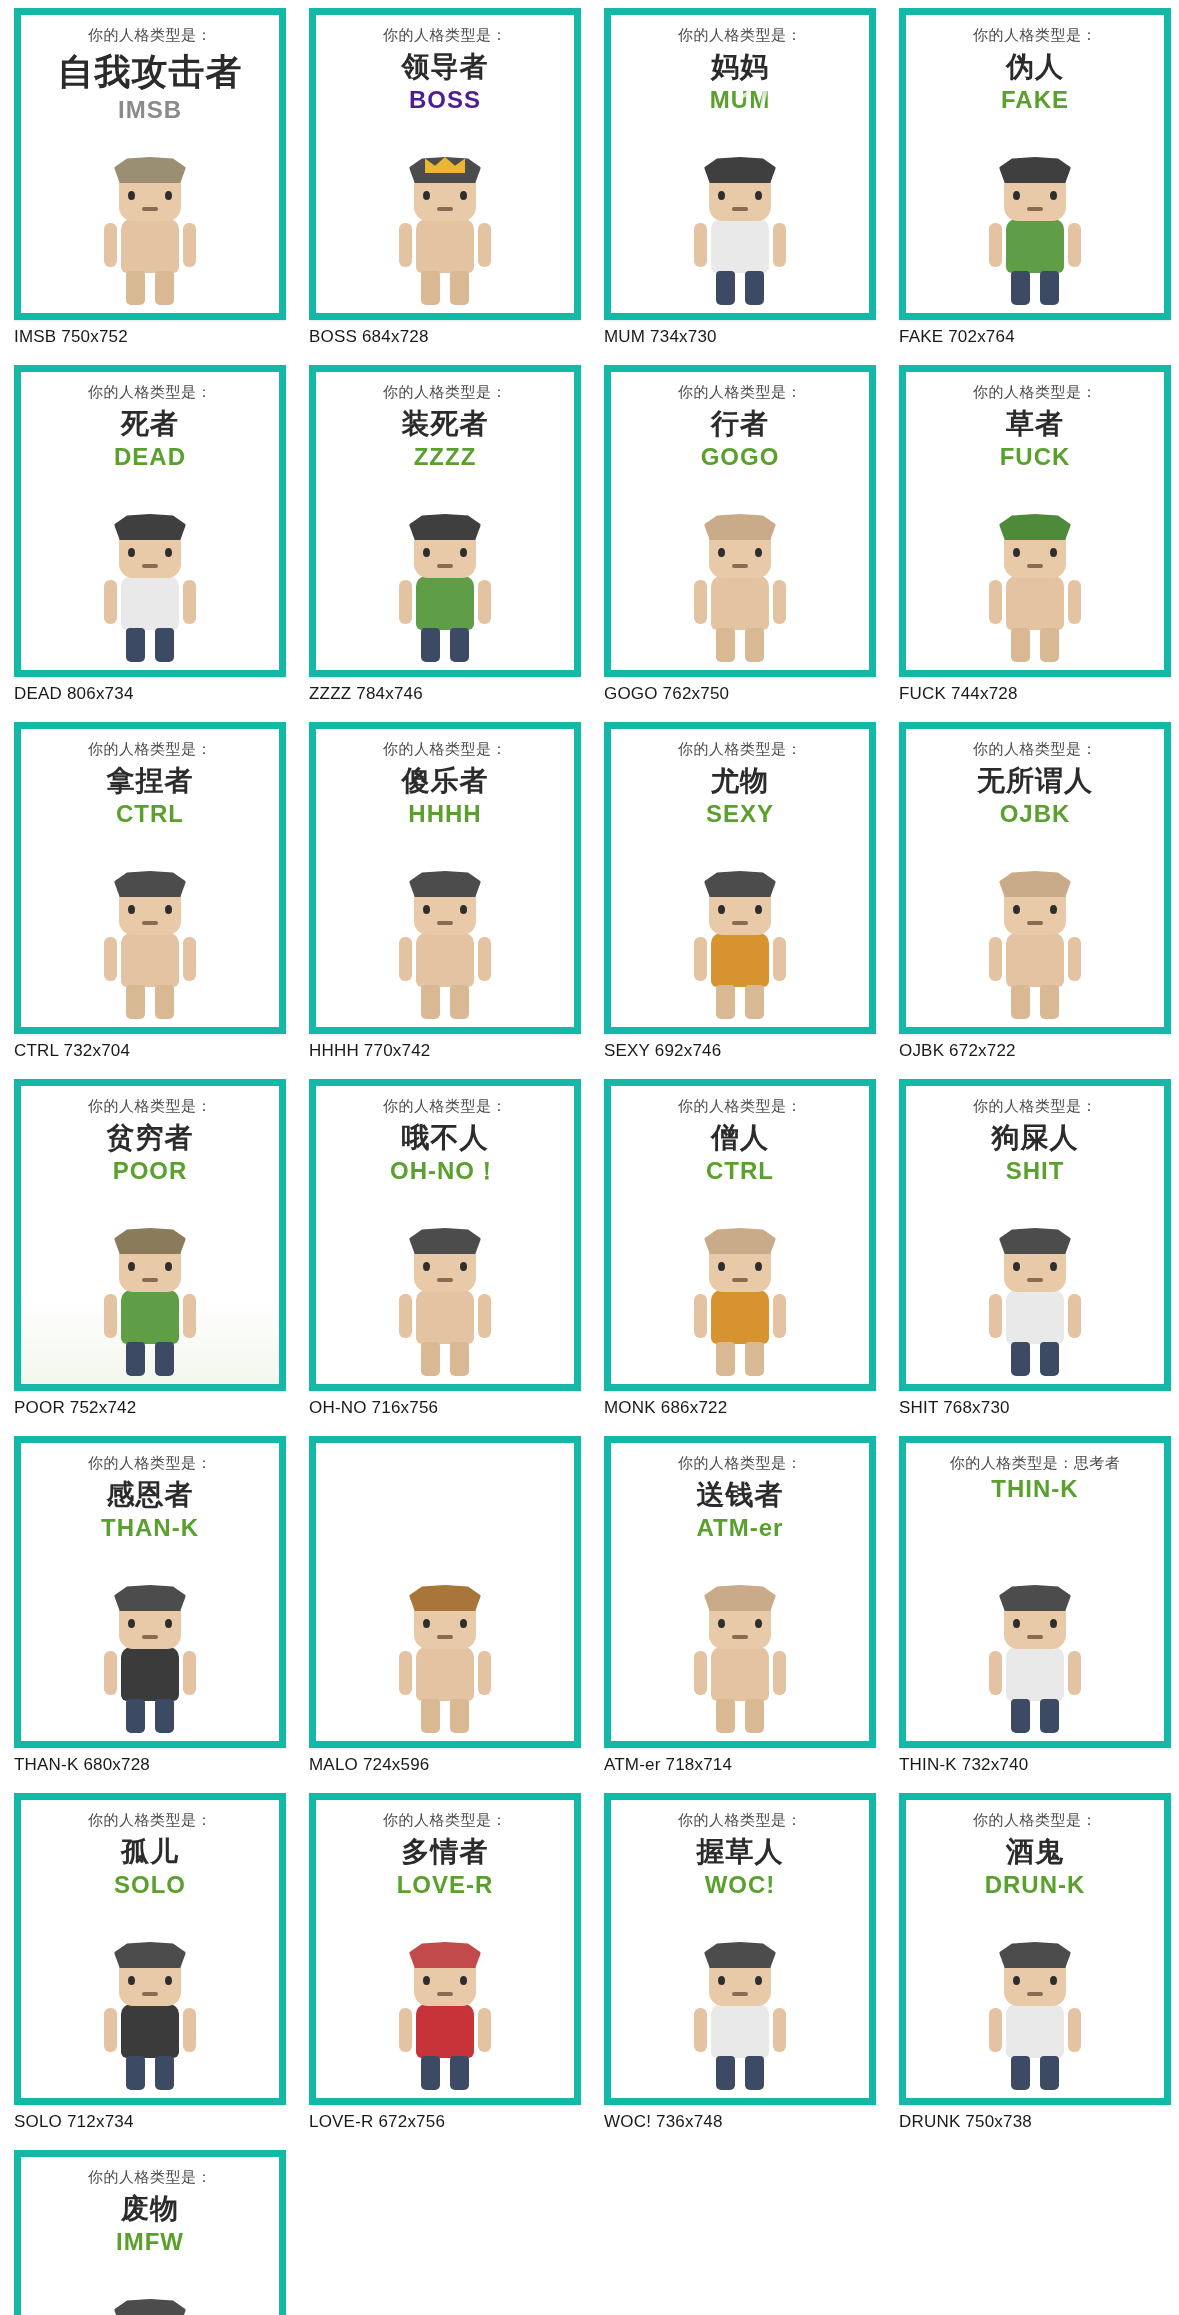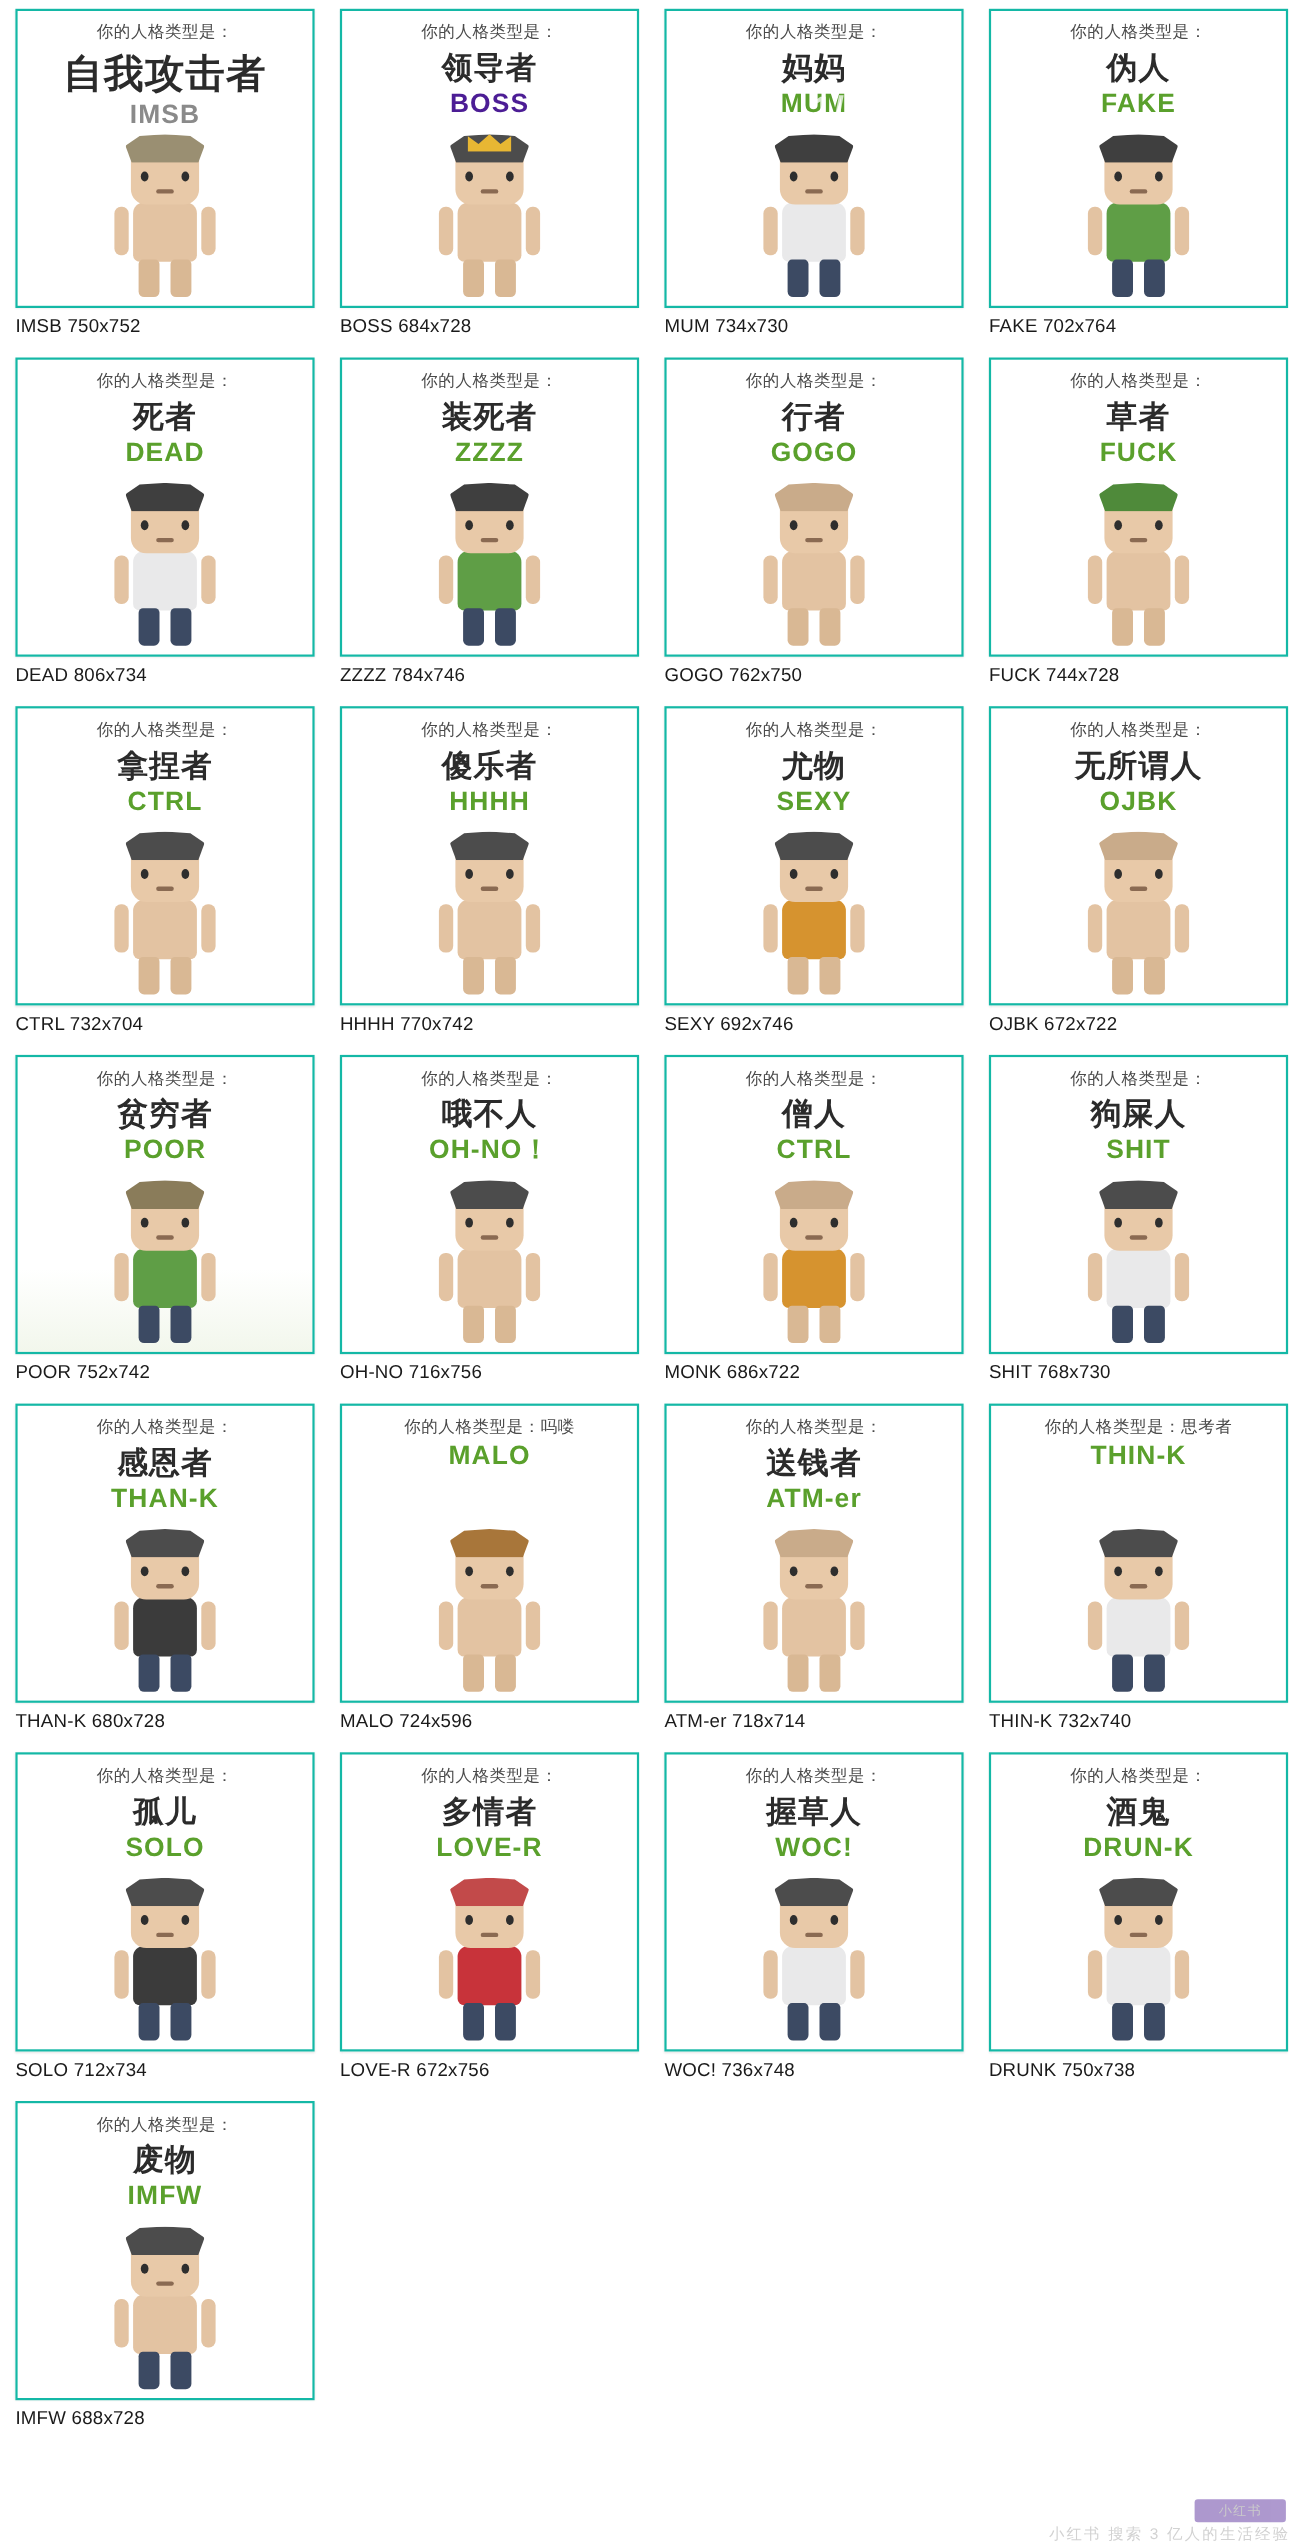--- a/index.html
+++ b/index.html
@@ -18,23 +18,23 @@
     grid-template-columns: repeat(4, 290px);
     column-gap: 5px;
     row-gap: 18px;
     padding: 8px 7px 8px 14px;
   }
   .cell {
     width: 272px;
   }
   .card {
     width: 272px;
-    height: 272px;
+    height: 312px;
     background: #ffffff;
-    border: 2px solid #14b8a6;
+    border: 7px solid #14b8a6;
     box-shadow: 0 1px 2px rgba(0,0,0,0.10);
     position: relative;
     overflow: hidden;
     display: flex;
     flex-direction: column;
     align-items: center;
   }
   .card-top {
     width: 100%;
     text-align: center;
@@ -603,24 +603,20 @@
             <div class="eye l"></div>
             <div class="eye r"></div>
             <div class="mouth"></div>
           </div>
         </div>
       </div>
       <div class="caption">THAN-K 680x728</div>
     </div>
     <div class="cell">
       <div class="card">
-        <div class="card-top">
-          <div class="prompt">你的人格类型是：吗喽</div>
-          <div class="en-name" style="color: rgb(90, 160, 44);">MALO</div>
-        </div>
         <div class="art">
           <div class="fig">
             <div class="arm l"></div>
             <div class="arm r"></div>
             <div class="body "></div>
             <div class="leg l "></div>
             <div class="leg r "></div>
             <div class="head"></div>
             <div class="hair" style="background:#a8763a"></div>
             <div class="eye l"></div>

